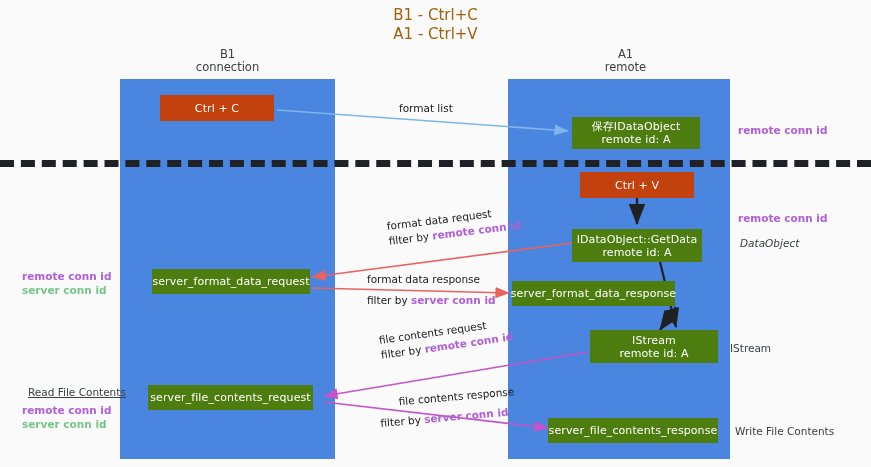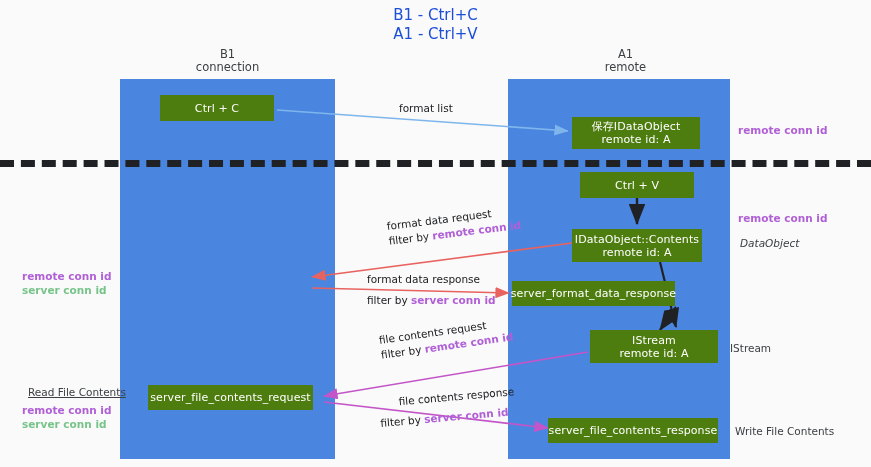--- a/index.html
+++ b/index.html
@@ -9,21 +9,21 @@
     font-family:"DejaVu Sans","Liberation Sans",sans-serif;
     position:relative;overflow:hidden;
     -webkit-font-smoothing:antialiased;
   }
   .canvas{position:absolute;inset:0;}
   .abs{position:absolute;}
 
   
   #title{
     left:0;top:6px;width:871px;text-align:center;
-    font-size:15px;color:#1d4ed8;line-height:19px;
+    font-size:15px;color:#a16207;line-height:19px;
     white-space:pre-line;
   }
 
   
   .lane-head{
     font-size:11.5px;color:#3c4043;text-align:center;
     line-height:13px;white-space:pre-line;
   }
 
   
@@ -38,21 +38,21 @@
   
   .node{
     box-sizing:border-box;
     display:flex;flex-direction:column;
     align-items:center;justify-content:center;
     text-align:center;color:#ffffff;
     font-size:11px;line-height:13px;
     white-space:pre-line;
     letter-spacing:.1px;
   }
-  .node.green{background:#4d7c0f;}
+  .node.green{background:#c2410c;}
   .node.orange{background:#4d7c0f;}
 
   
   .edge-label{
     font-size:10.5px;color:#202124;line-height:15px;
     white-space:nowrap;
   }
   .edge-label .hl-remote{color:#b05fd6;font-weight:bold;}
   .edge-label .hl-server{color:#b05fd6;font-weight:bold;}
   .edge-label .plain{color:#202124;}
@@ -117,23 +117,24 @@
 
   <div class="abs" id="divider"></div>
 
   <div class="abs node green" style="left:160px;top:95px;width:114px;height:26px;">Ctrl + C</div>
 
   <div class="abs node orange" style="left:572px;top:117px;width:128px;height:32px;">保存IDataObject
 remote id: A</div>
 
   <div class="abs node green" style="left:580px;top:172px;width:114px;height:26px;">Ctrl + V</div>
 
-  <div class="abs node orange" style="left:572px;top:229px;width:130px;height:33px;">IDataObject::Contents
+  <div class="abs node orange" style="left:572px;top:229px;width:130px;height:33px;">IDataObject::GetData
 remote id: A</div>
 
+  <div class="abs node orange" style="left:152px;top:269px;width:158px;height:25px;">server_format_data_request</div>
 
   <div class="abs node orange" style="left:512px;top:281px;width:163px;height:25px;">server_format_data_response</div>
 
   <div class="abs node orange" style="left:590px;top:330px;width:128px;height:33px;">IStream
 remote id: A</div>
 
   <div class="abs node orange" style="left:148px;top:385px;width:165px;height:25px;">server_file_contents_request</div>
 
   <div class="abs node orange" style="left:548px;top:418px;width:170px;height:25px;">server_file_contents_response</div>
 

